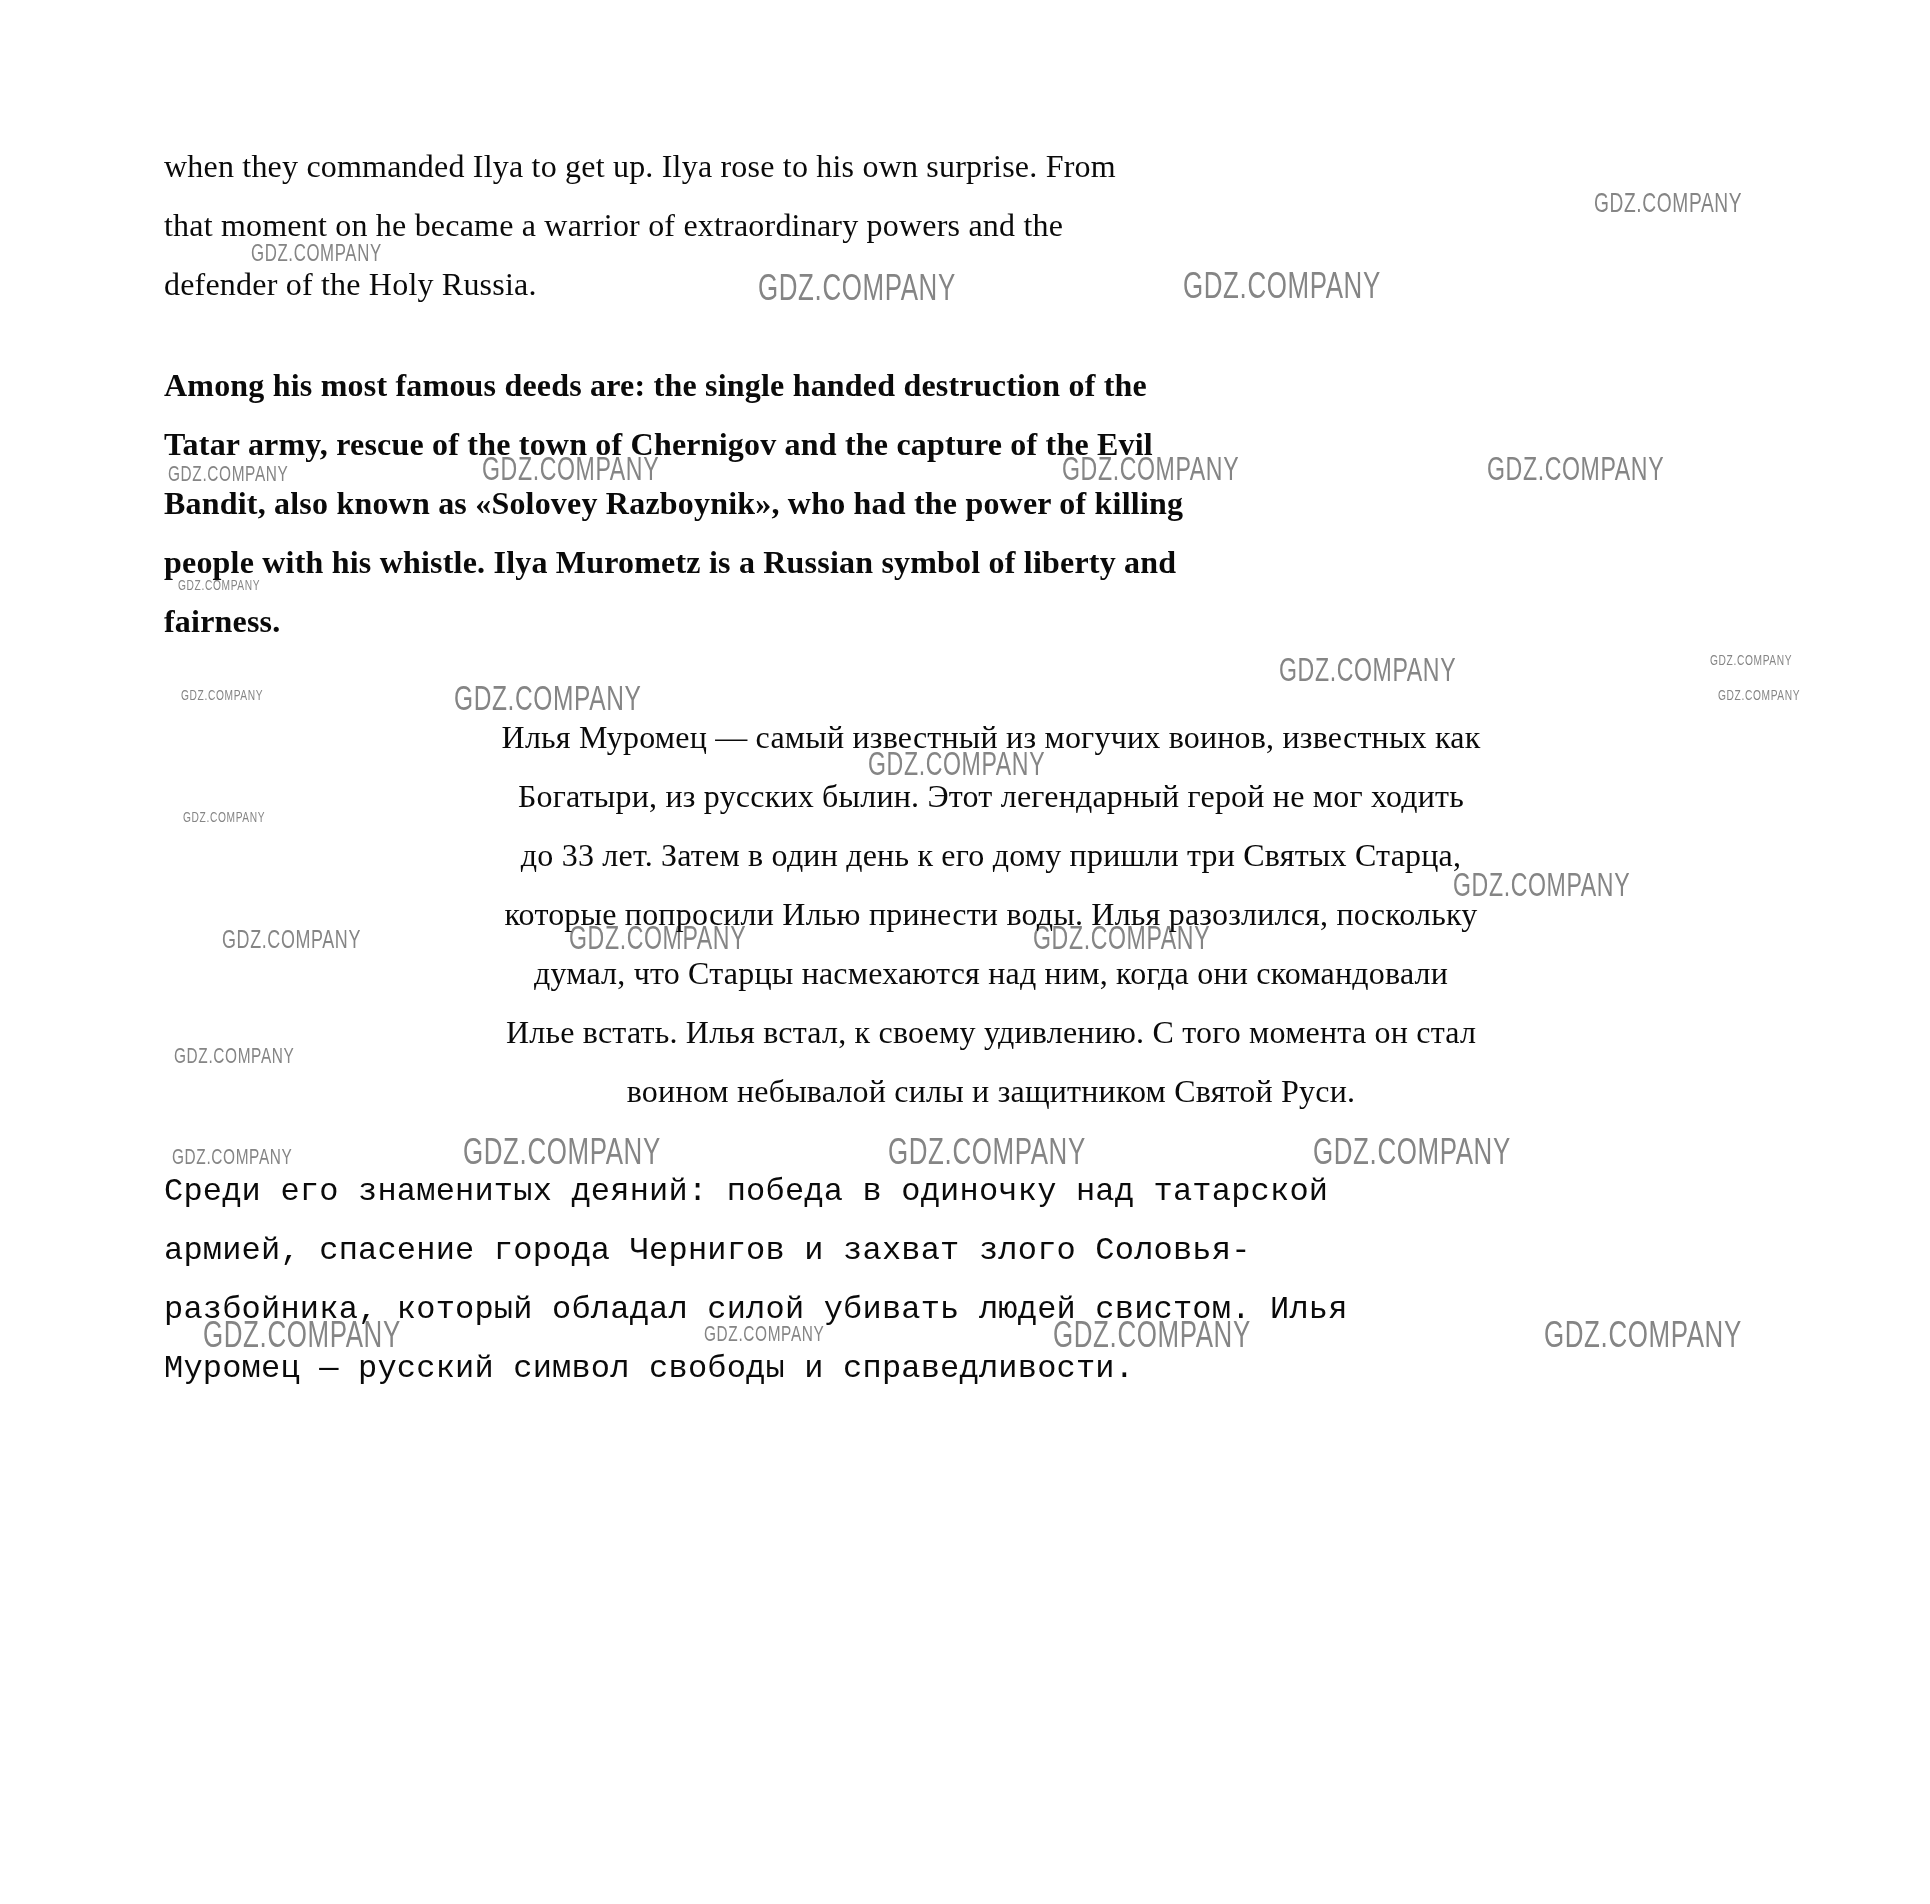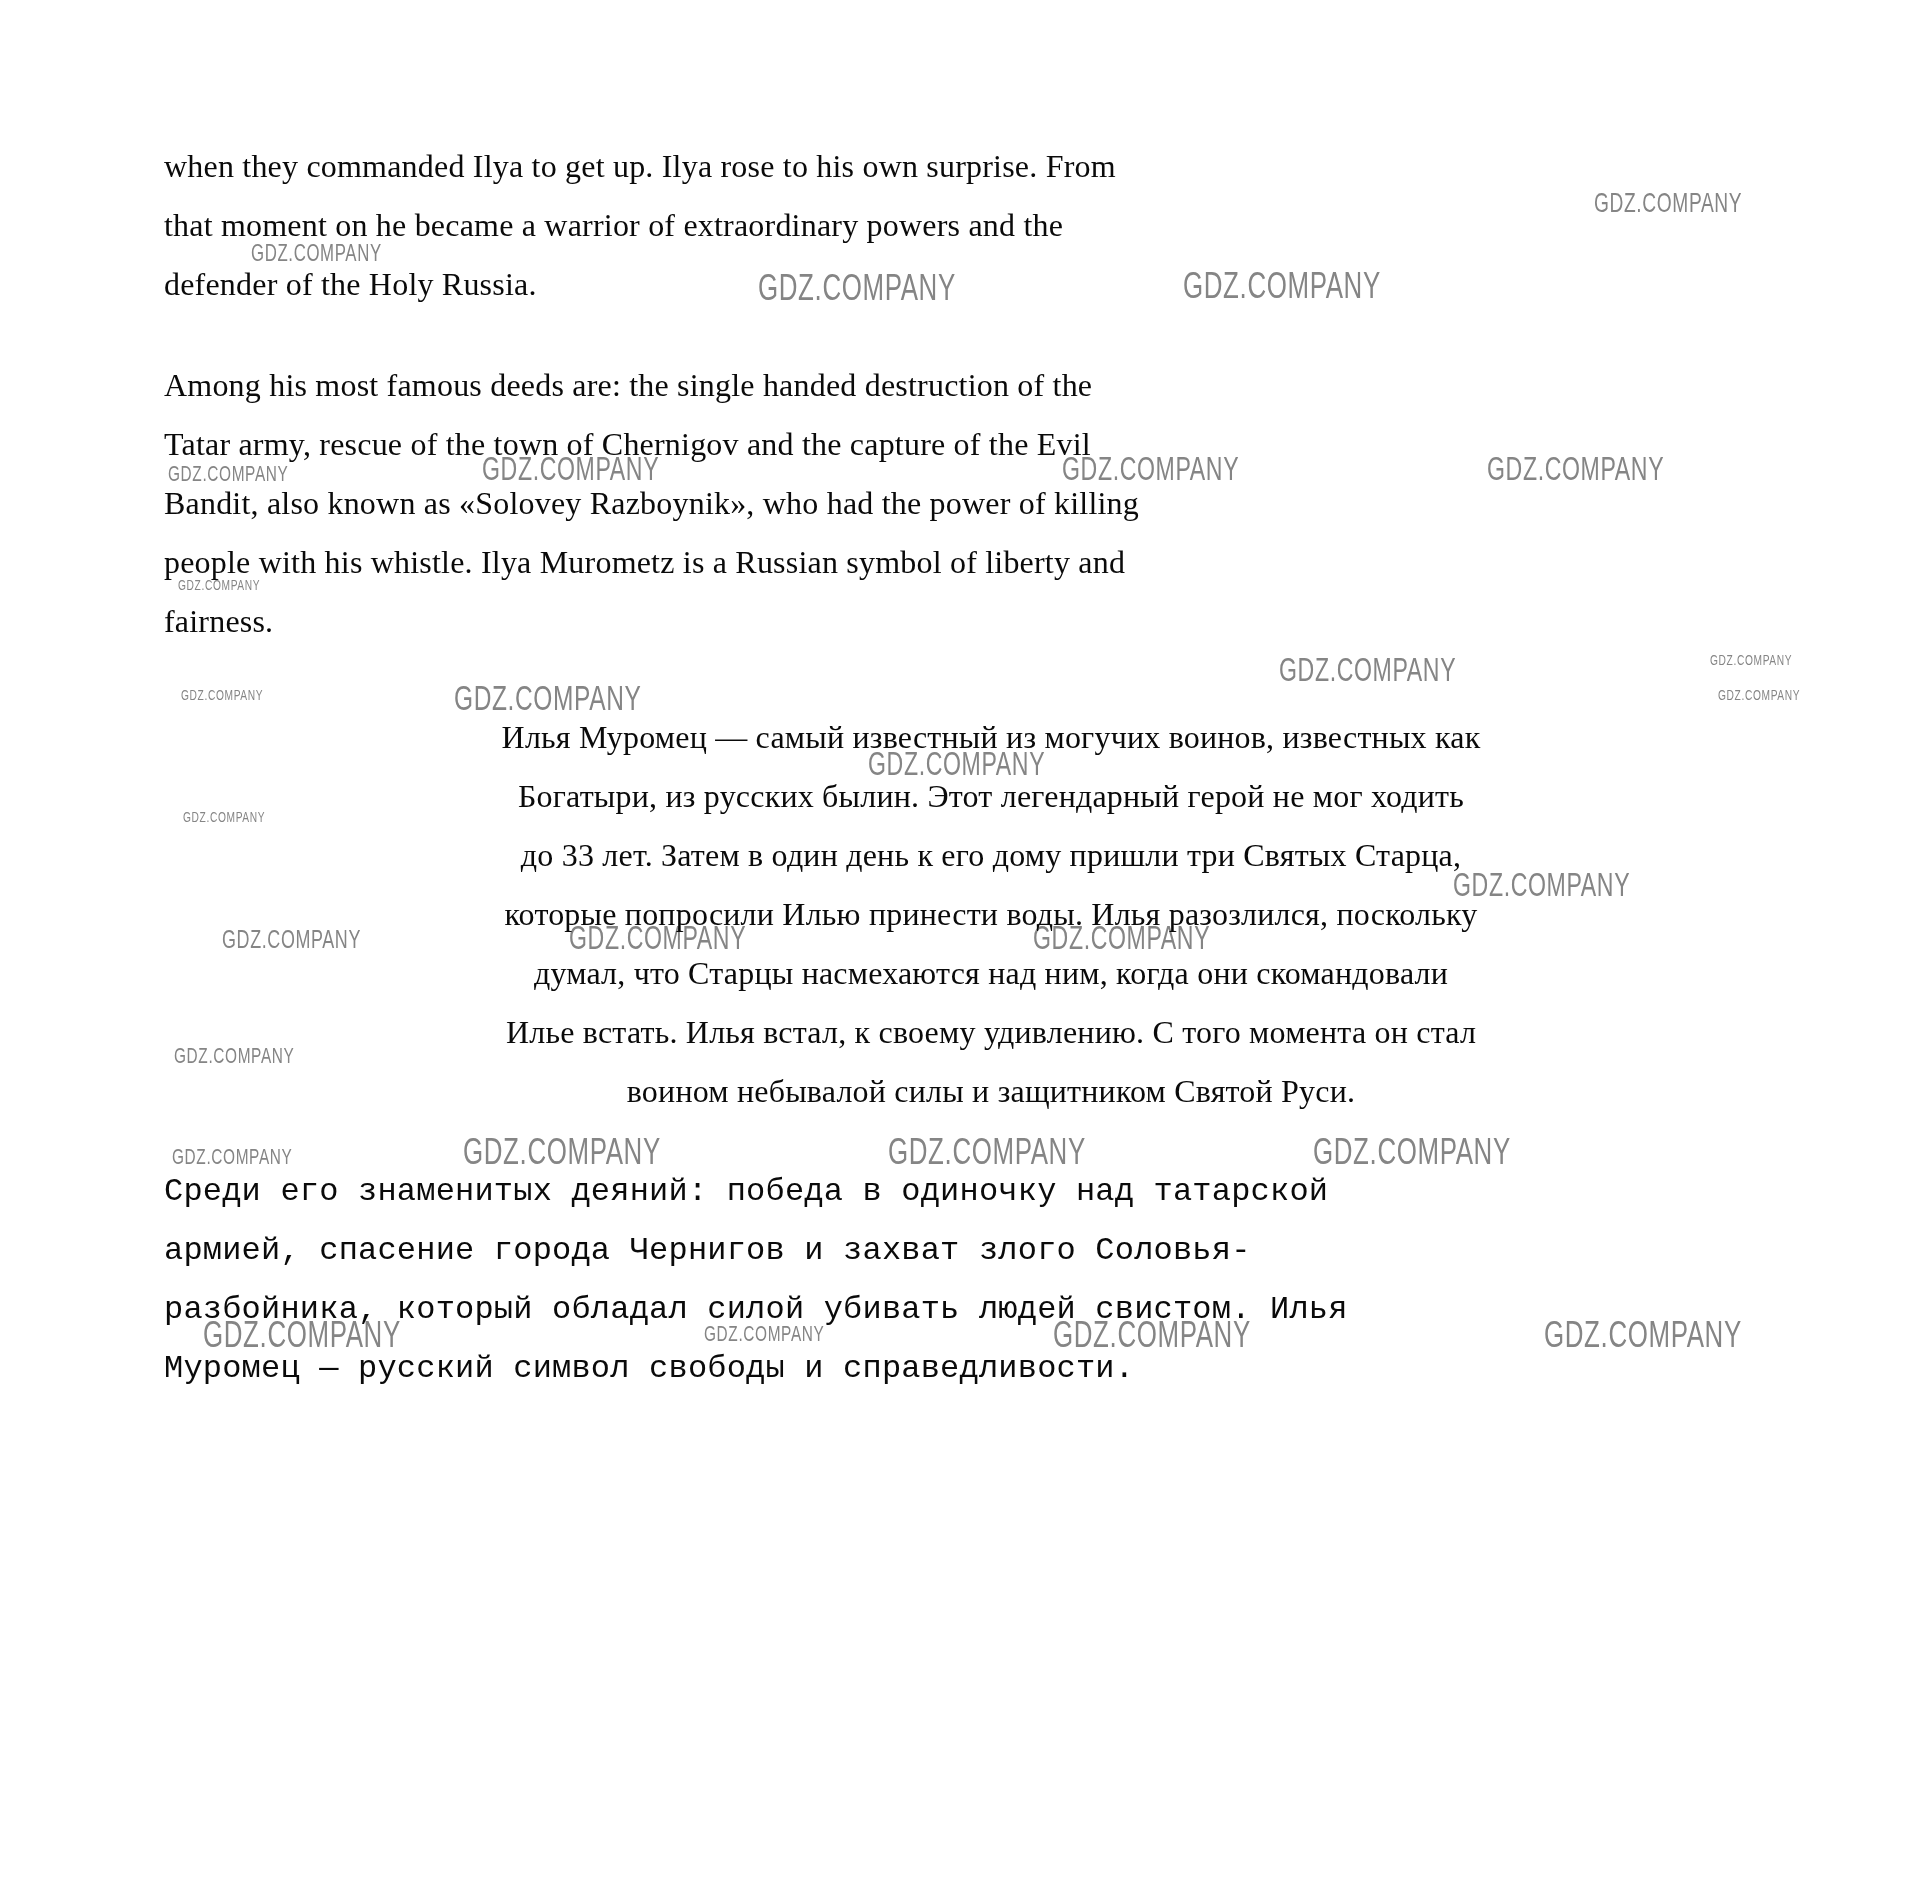--- a/index.html
+++ b/index.html
@@ -20,21 +20,21 @@
     position: absolute;
     left: 164px;
     width: 1654px;
     margin: 0;
     font-size: 32px;
     line-height: 59px;
     white-space: pre-line;
     letter-spacing: 0.2px;
   }
   .p1 { top: 137px; }
-  .p2 { top: 356px; }
+  .p2 { top: 356px; font-weight: bold; }
   .p3 { top: 708px; text-align: center; }
   .p4 { top: 1162px; font-family: Liberation Mono, monospace; }
   .wm-layer {
     position: absolute;
     inset: 0;
     pointer-events: none;
   }
   .wm {
     position: absolute;
     font-family: "Liberation Sans", sans-serif;

